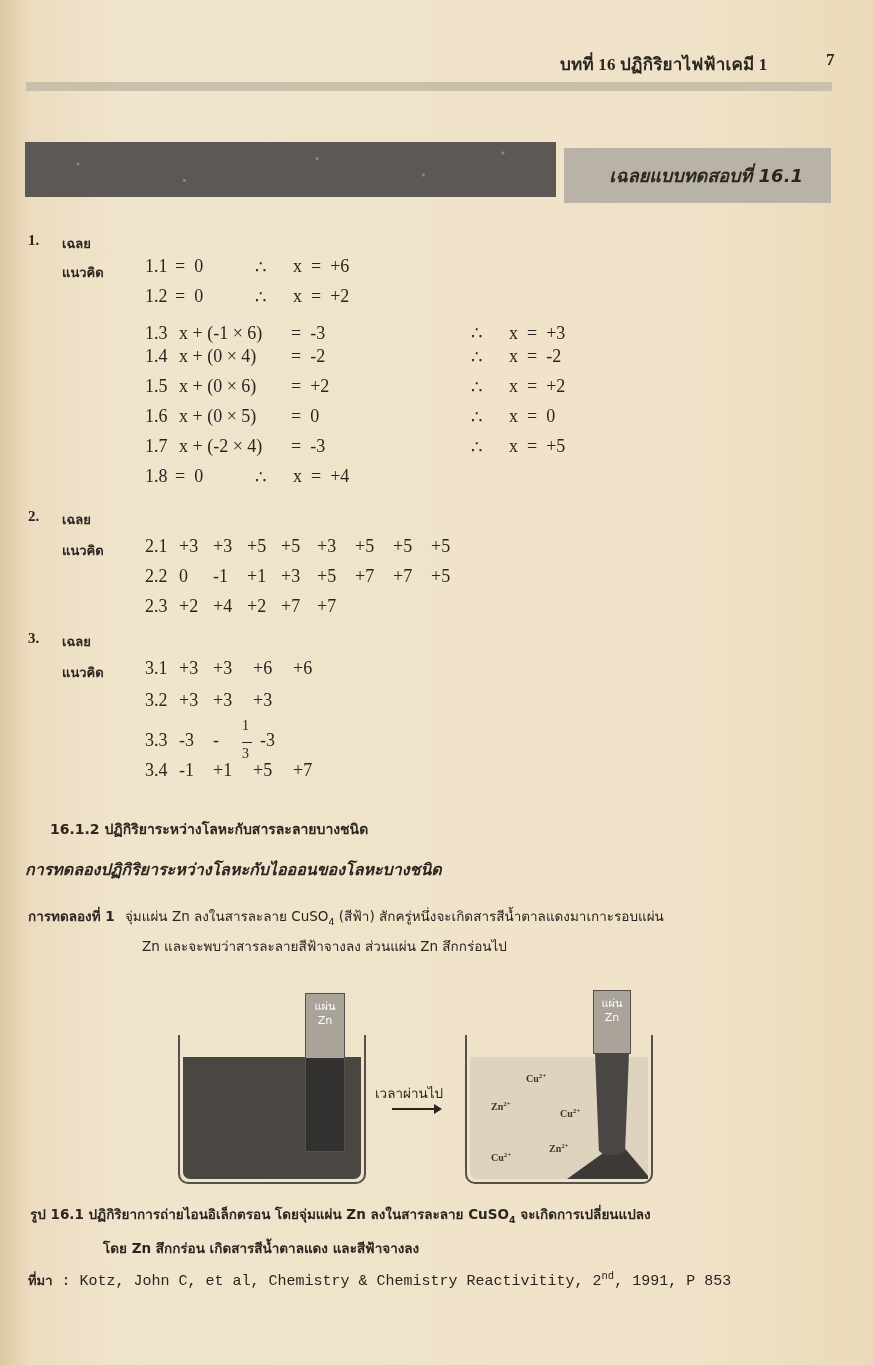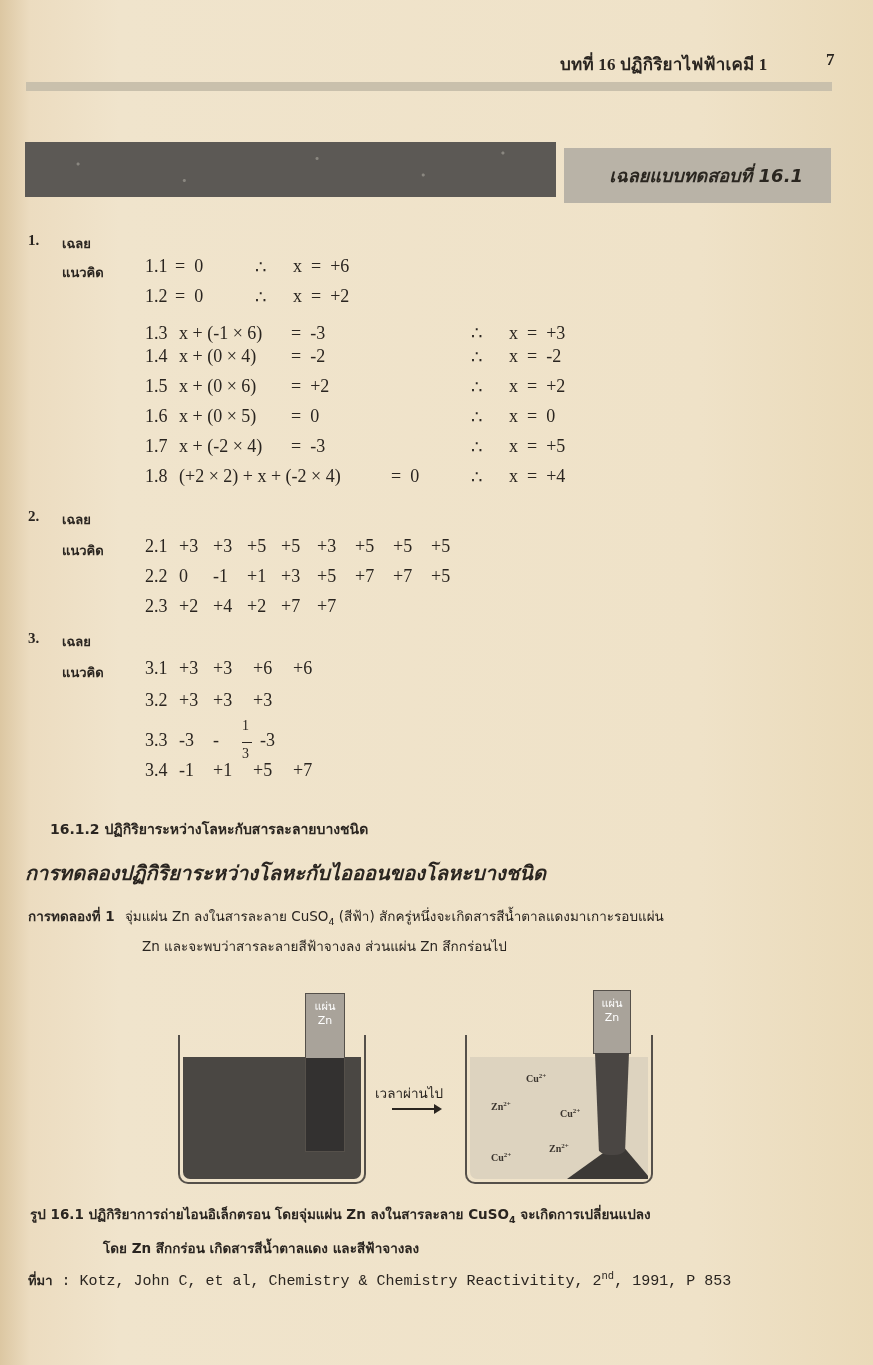--- a/index.html
+++ b/index.html
@@ -33,21 +33,21 @@
   .banner-title { font-family: "DejaVu Sans", sans-serif; font-style: italic; font-weight: bold; font-size: 18px; color: #2a2620; }
   .sec-num { font-family: "Liberation Serif", serif; font-weight: bold; font-size: 15px; }
   .sec-label { font-family: "DejaVu Sans", sans-serif; font-weight: bold; font-size: 13px; }
   .approach { font-family: "DejaVu Sans", sans-serif; font-weight: bold; font-size: 13px; }
   .eq { font-family: "Liberation Serif", serif; font-size: 18px; white-space: pre; }
   .eq-row { position: absolute; left: 145px; height: 28px; display: flex; }
   .eq-row span { display: inline-block; }
   .frac { display: inline-flex; flex-direction: column; align-items: center; font-size: 14px; line-height: 14px; vertical-align: middle; margin: 0 2px; }
   .frac .bar { border-top: 1px solid #2a2520; width: 10px; margin: 1px 0; }
   .subhead { font-family: "DejaVu Sans", sans-serif; font-weight: bold; font-size: 14px; }
-  .italic-head { font-family: "DejaVu Sans", sans-serif; font-style: italic; font-weight: bold; font-size: 20px; }
+  .italic-head { font-family: "DejaVu Sans", sans-serif; font-style: italic; font-weight: bold; font-size: 16px; }
   .body-text { font-family: "DejaVu Sans", sans-serif; font-size: 13.5px; }
   .caption { font-family: "DejaVu Sans", sans-serif; font-weight: bold; font-size: 13.5px; }
   .ref { font-family: "Liberation Mono", monospace; font-size: 15px; }
   sub, sup { font-size: 70%; }
   .beaker {
     position: absolute; border: 2px solid #55504a; border-top: none; border-radius: 0 0 10px 10px;
   }
   .ion { position: absolute; font-family: "Liberation Serif", serif; font-weight: bold; font-size: 10px; color: #3a342e; }
   .ion sup { font-size: 7px; }
 </style>
@@ -110,21 +110,20 @@
   </div>
   <div class="eq-row eq" style="top:436px;">
     <span style="width:30px">1.7</span>
     <span style="width:112px;padding-left:4px">x + (-2 × 4)</span>
     <span style="width:180px">=  -3</span>
     <span style="width:38px">∴</span>
     <span>x  =  +5</span>
   </div>
   <div class="eq-row eq" style="top:466px;">
     <span style="width:30px">1.8</span>
-    <span style="width:212px;padding-left:4px">(+2 × 2) + x + (-2 × 4)</span>
     <span style="width:80px">=  0</span>
     <span style="width:38px">∴</span>
     <span>x  =  +4</span>
   </div>
 </div>
 
 <div>
   <div class="abs sec-num" style="top:508px;left:28px;">2.</div>
   <div class="abs sec-label" style="top:509px;left:62px;">เฉลย</div>
   <div class="abs approach" style="top:540px;left:62px;">แนวคิด</div>

